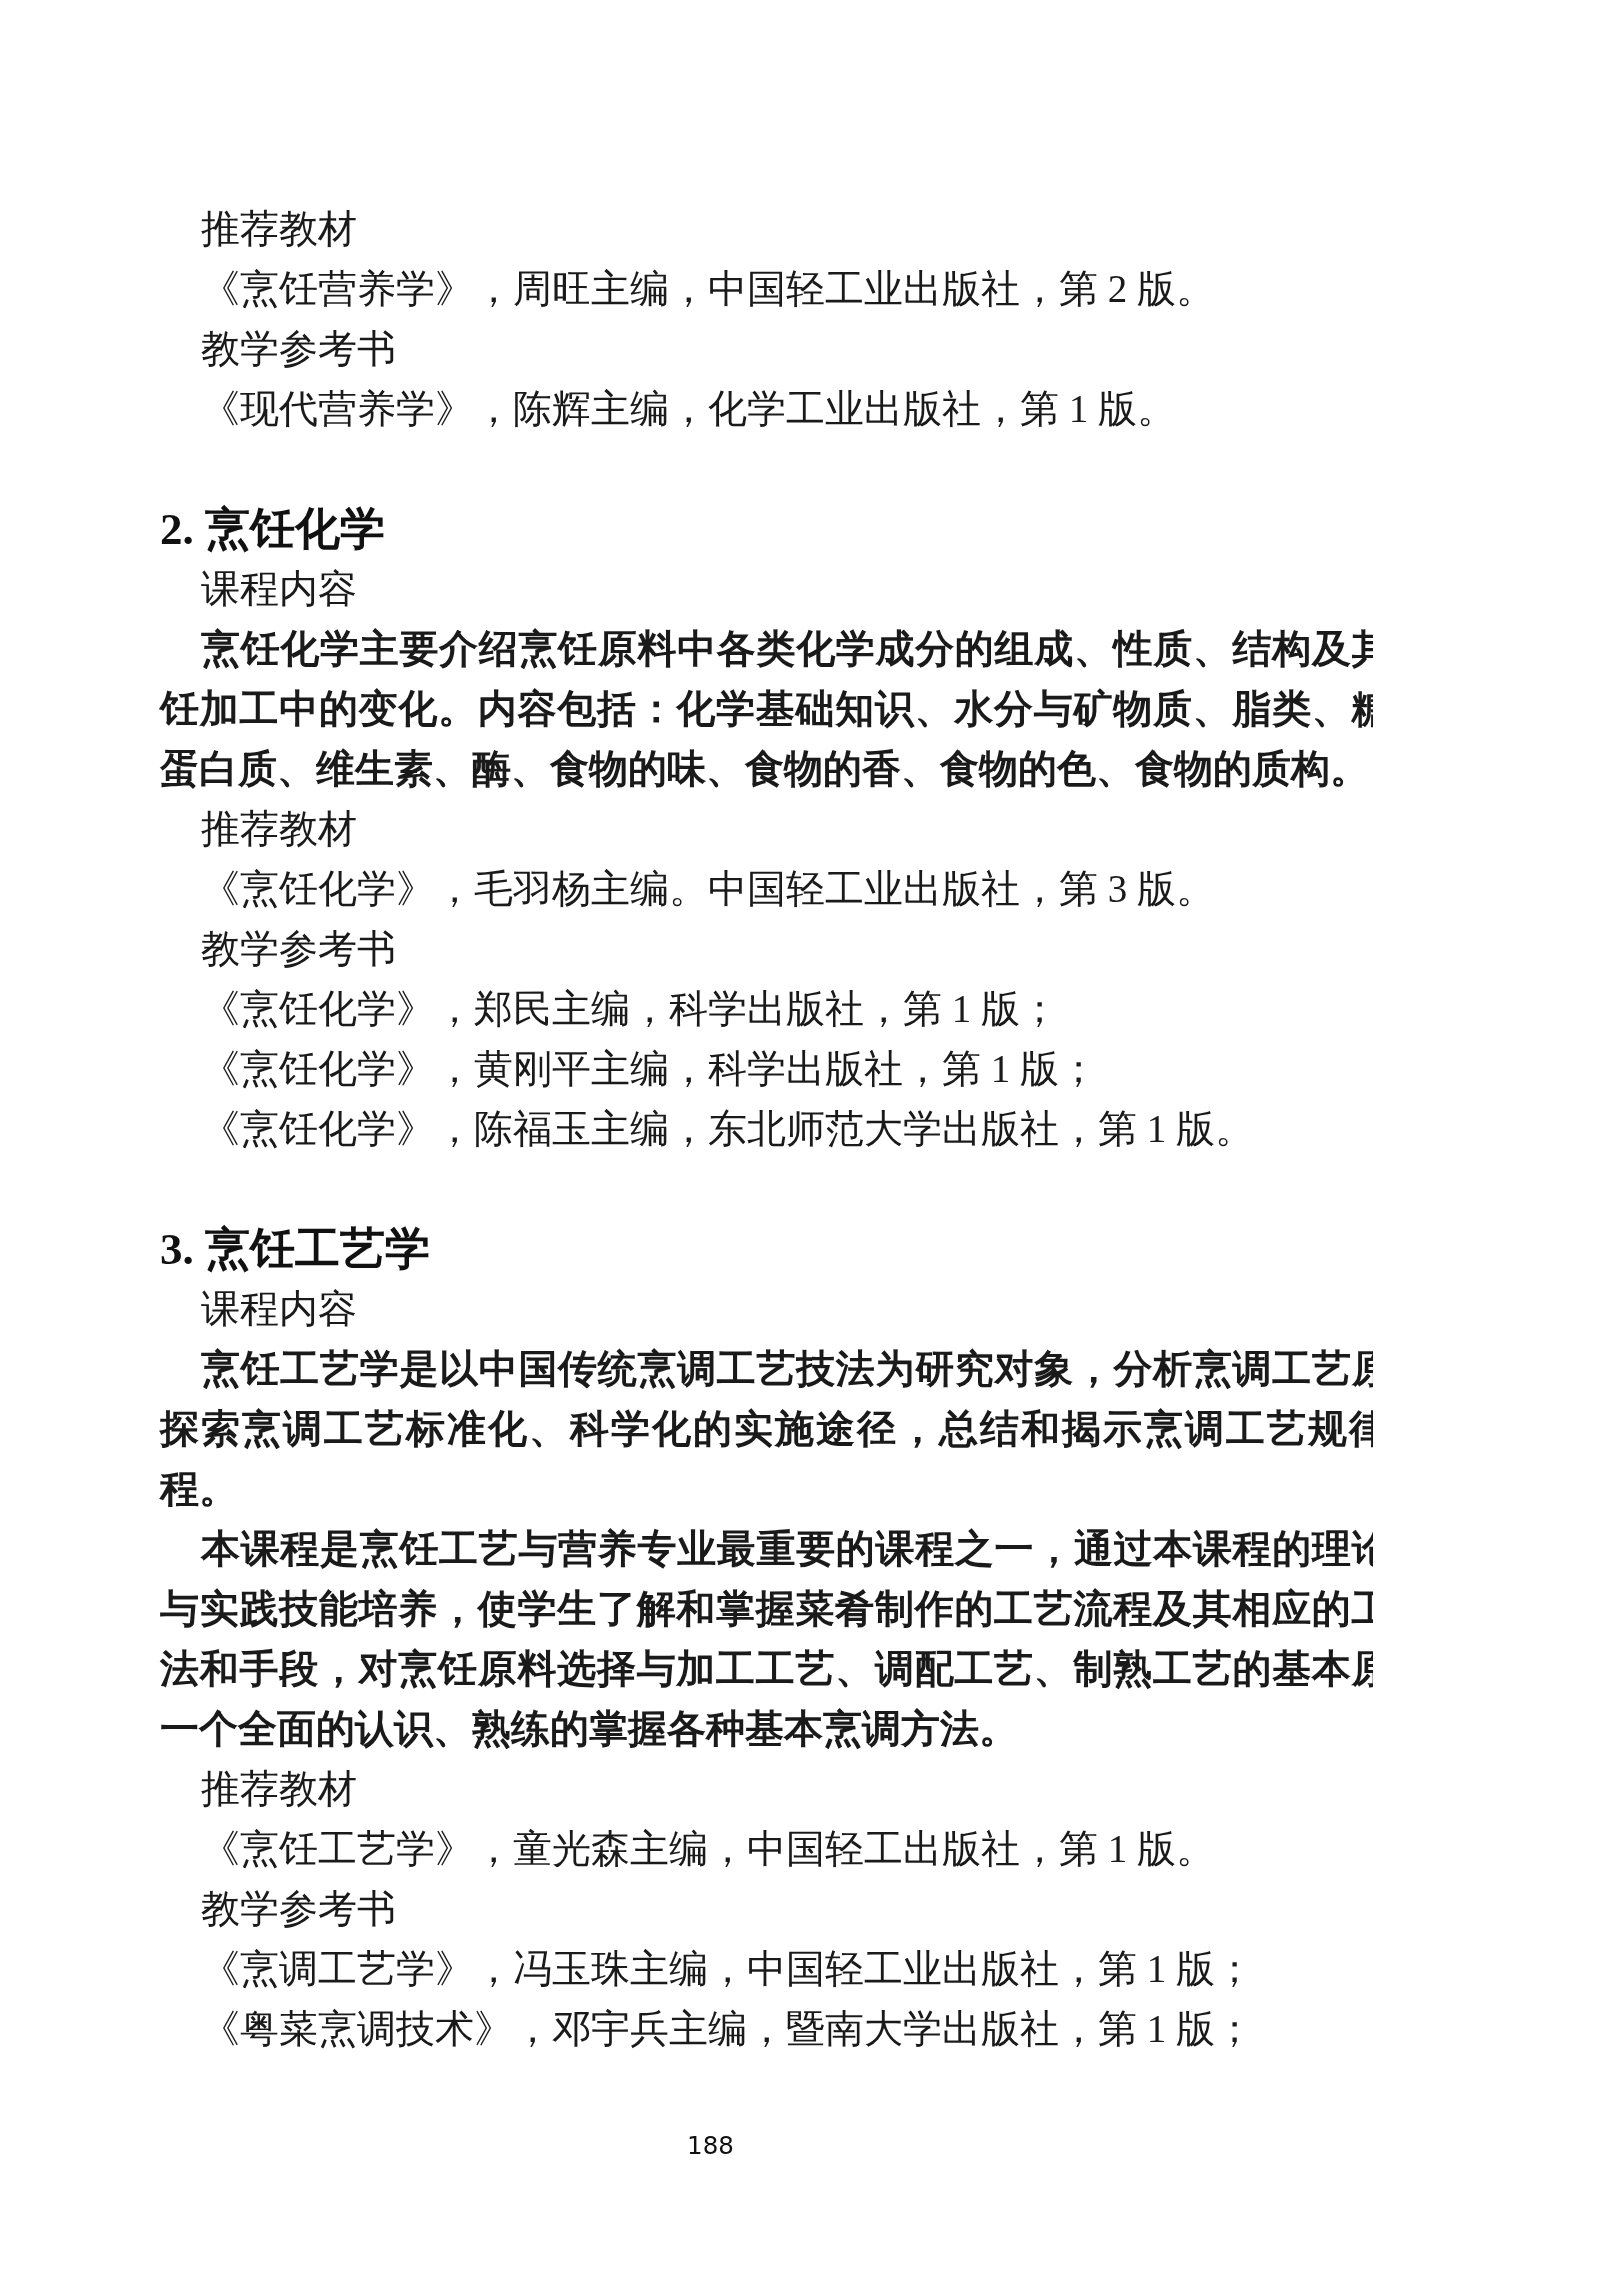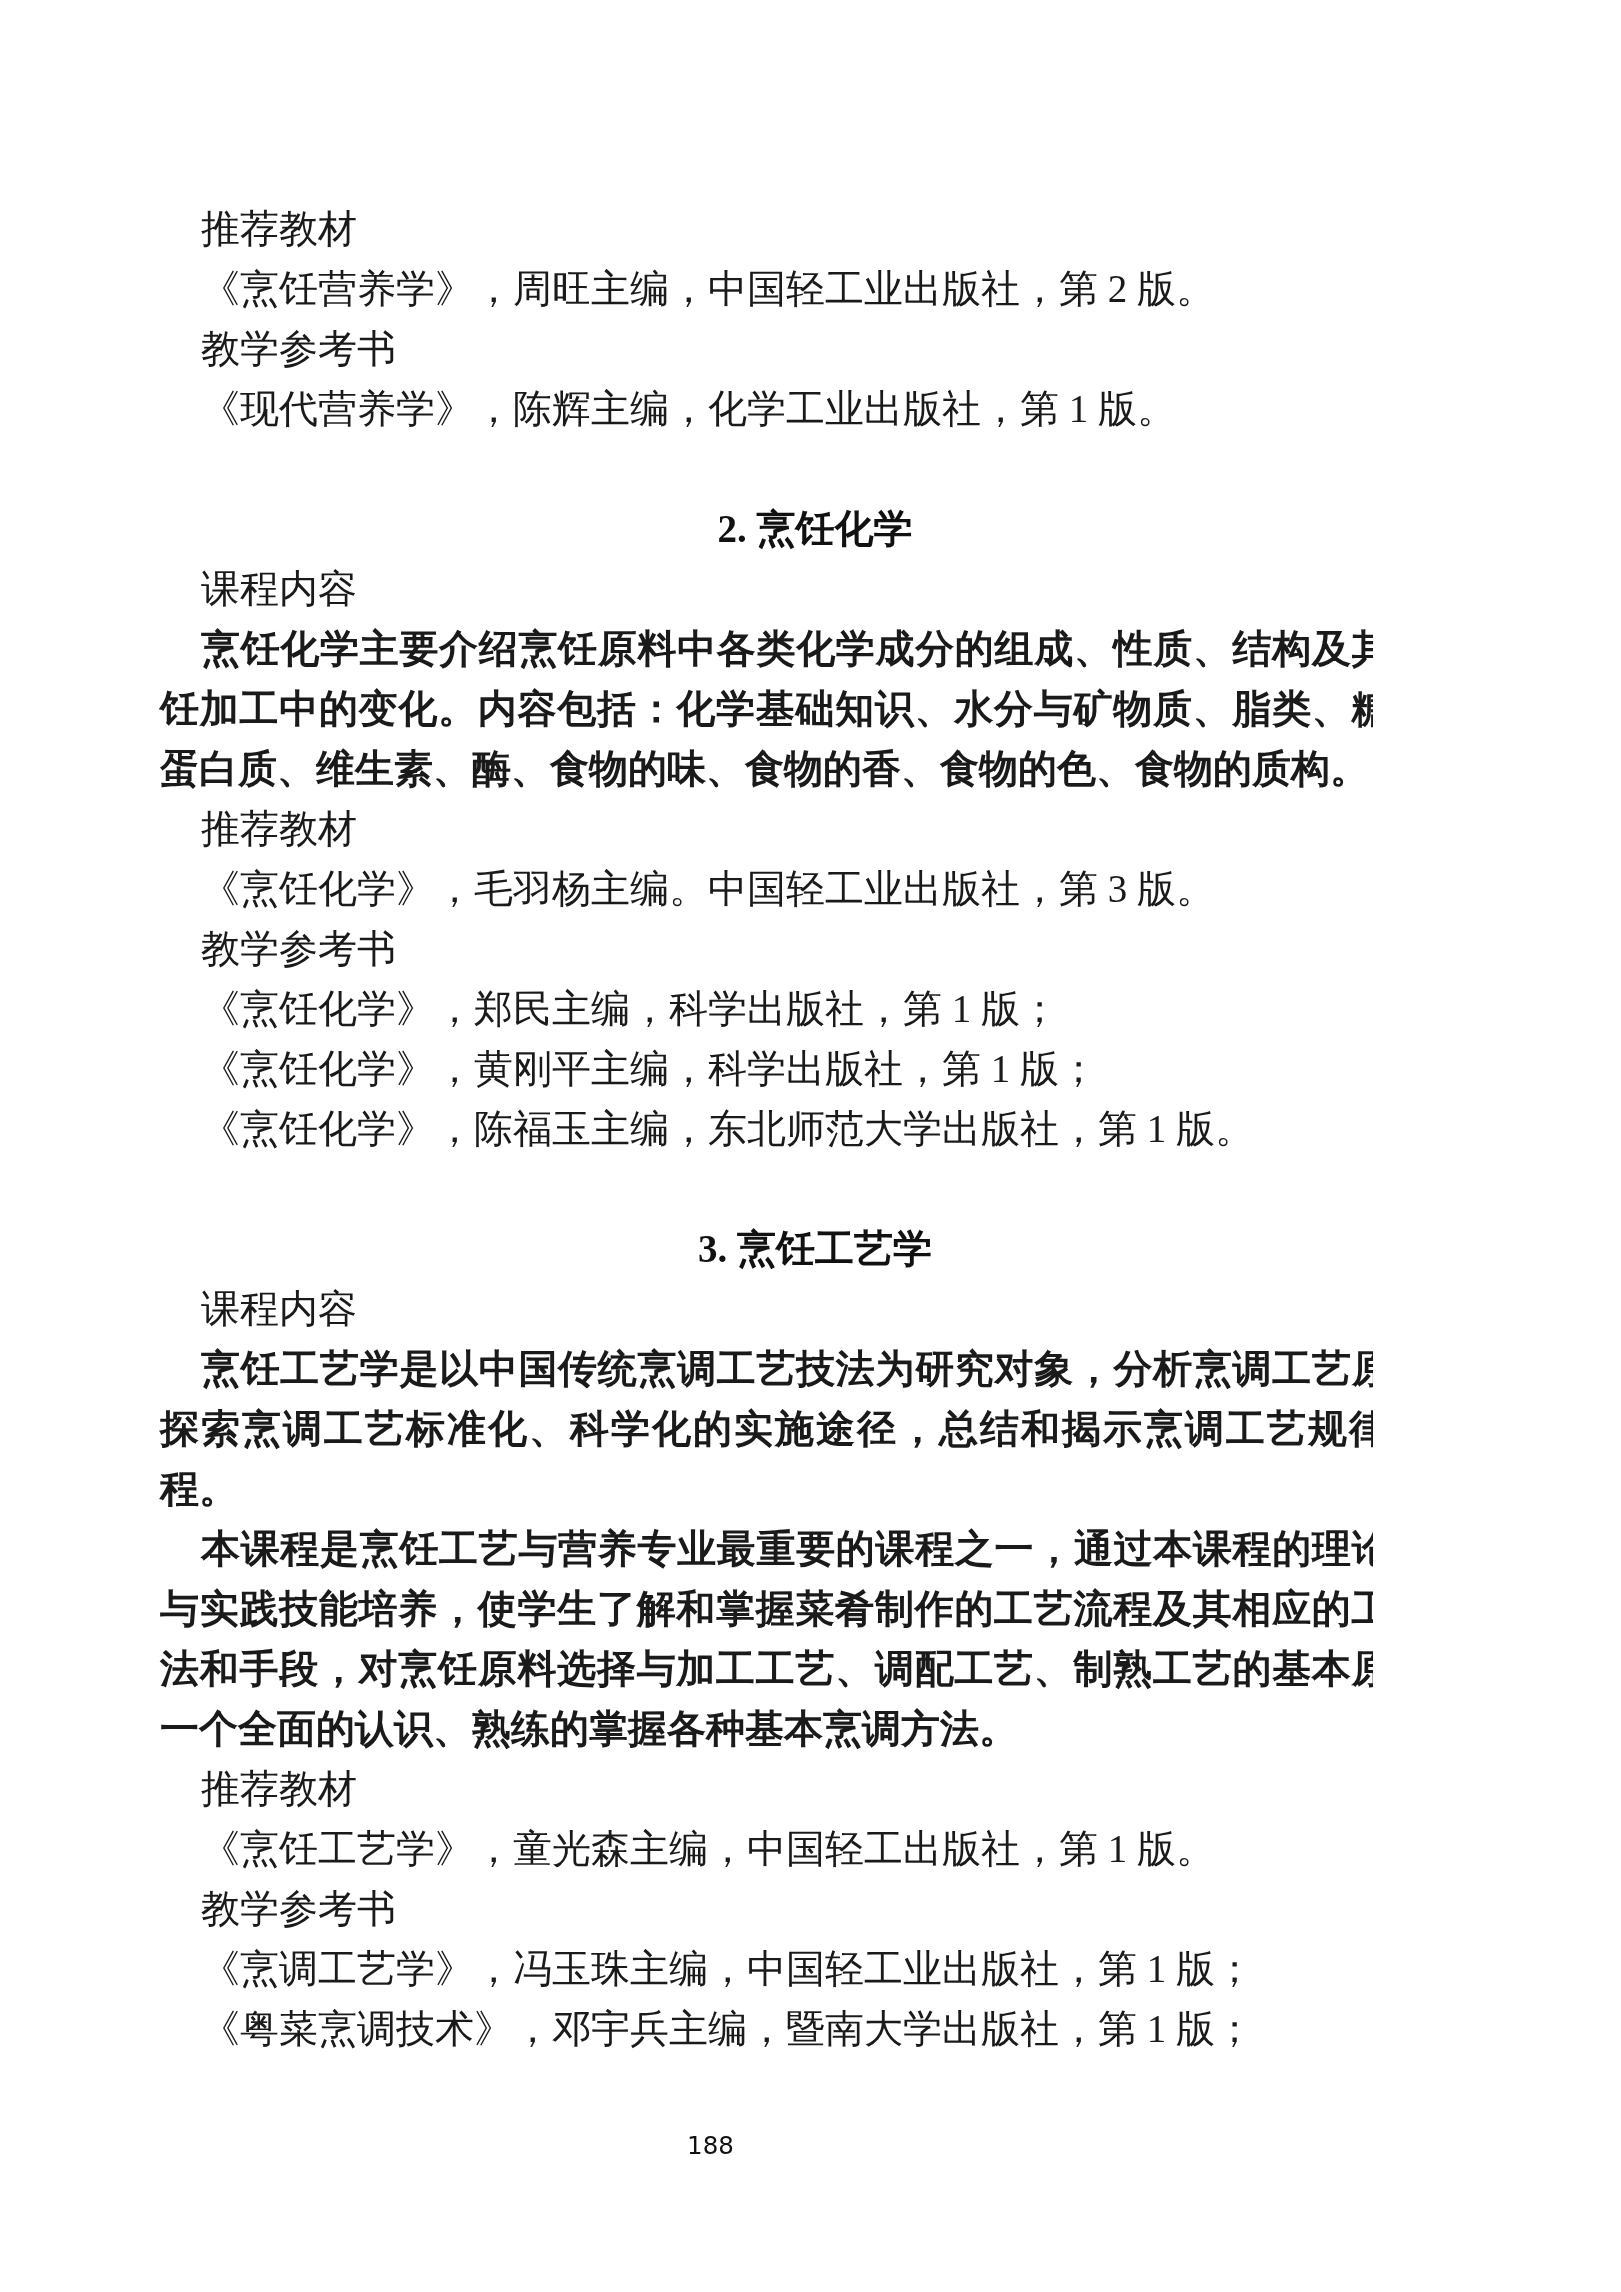--- a/index.html
+++ b/index.html
@@ -25,26 +25,25 @@
     text-indent: 41px;
     white-space: normal;
   }
   .para {
     text-align: justify;
     text-justify: inter-ideograph;
     font-weight: bold;
   }
   .heading {
     margin: 60px 0 0 0;
-    font-size: 39px;
+    font-size: 45px;
     line-height: 60px;
     font-weight: 700;
     text-indent: 0;
     color: #111111;
-    text-align: center;
   }
   .page-number {
     position: absolute;
     top: 2131px;
     left: 0;
     width: 100%;
     text-align: center;
     font-family: "DejaVu Sans", "Liberation Sans", sans-serif;
     font-size: 24.5px;
     line-height: 29px;

